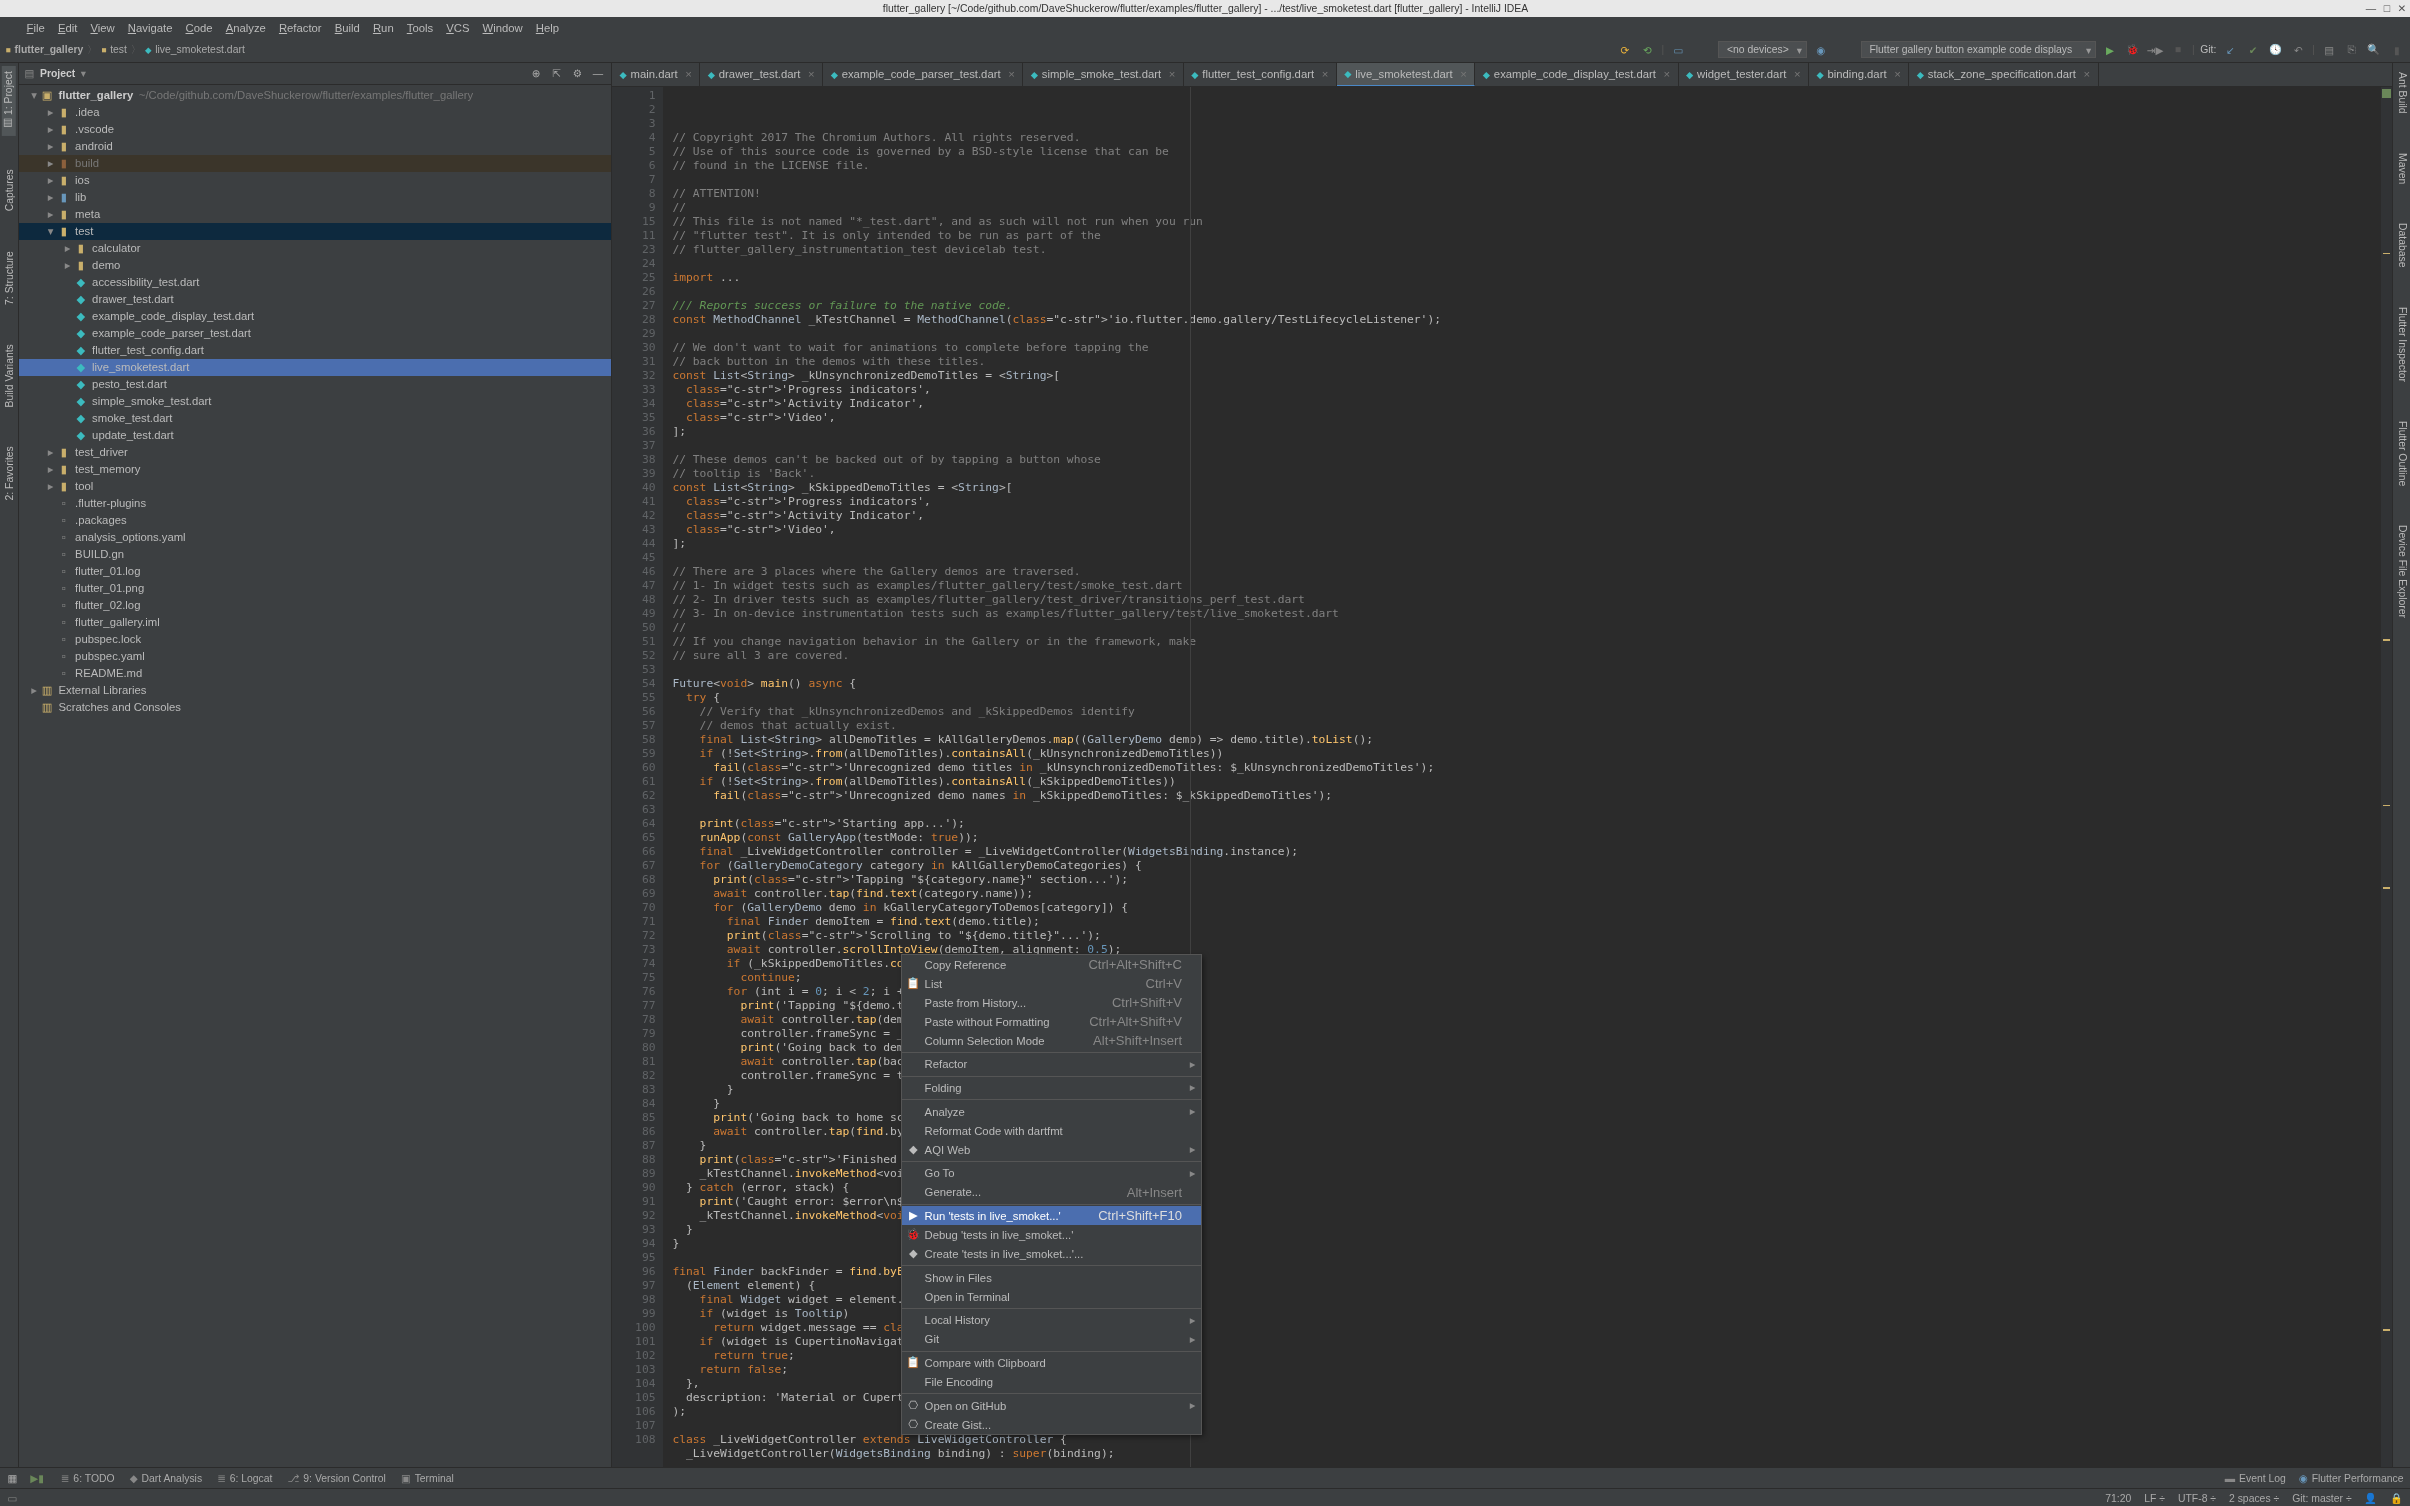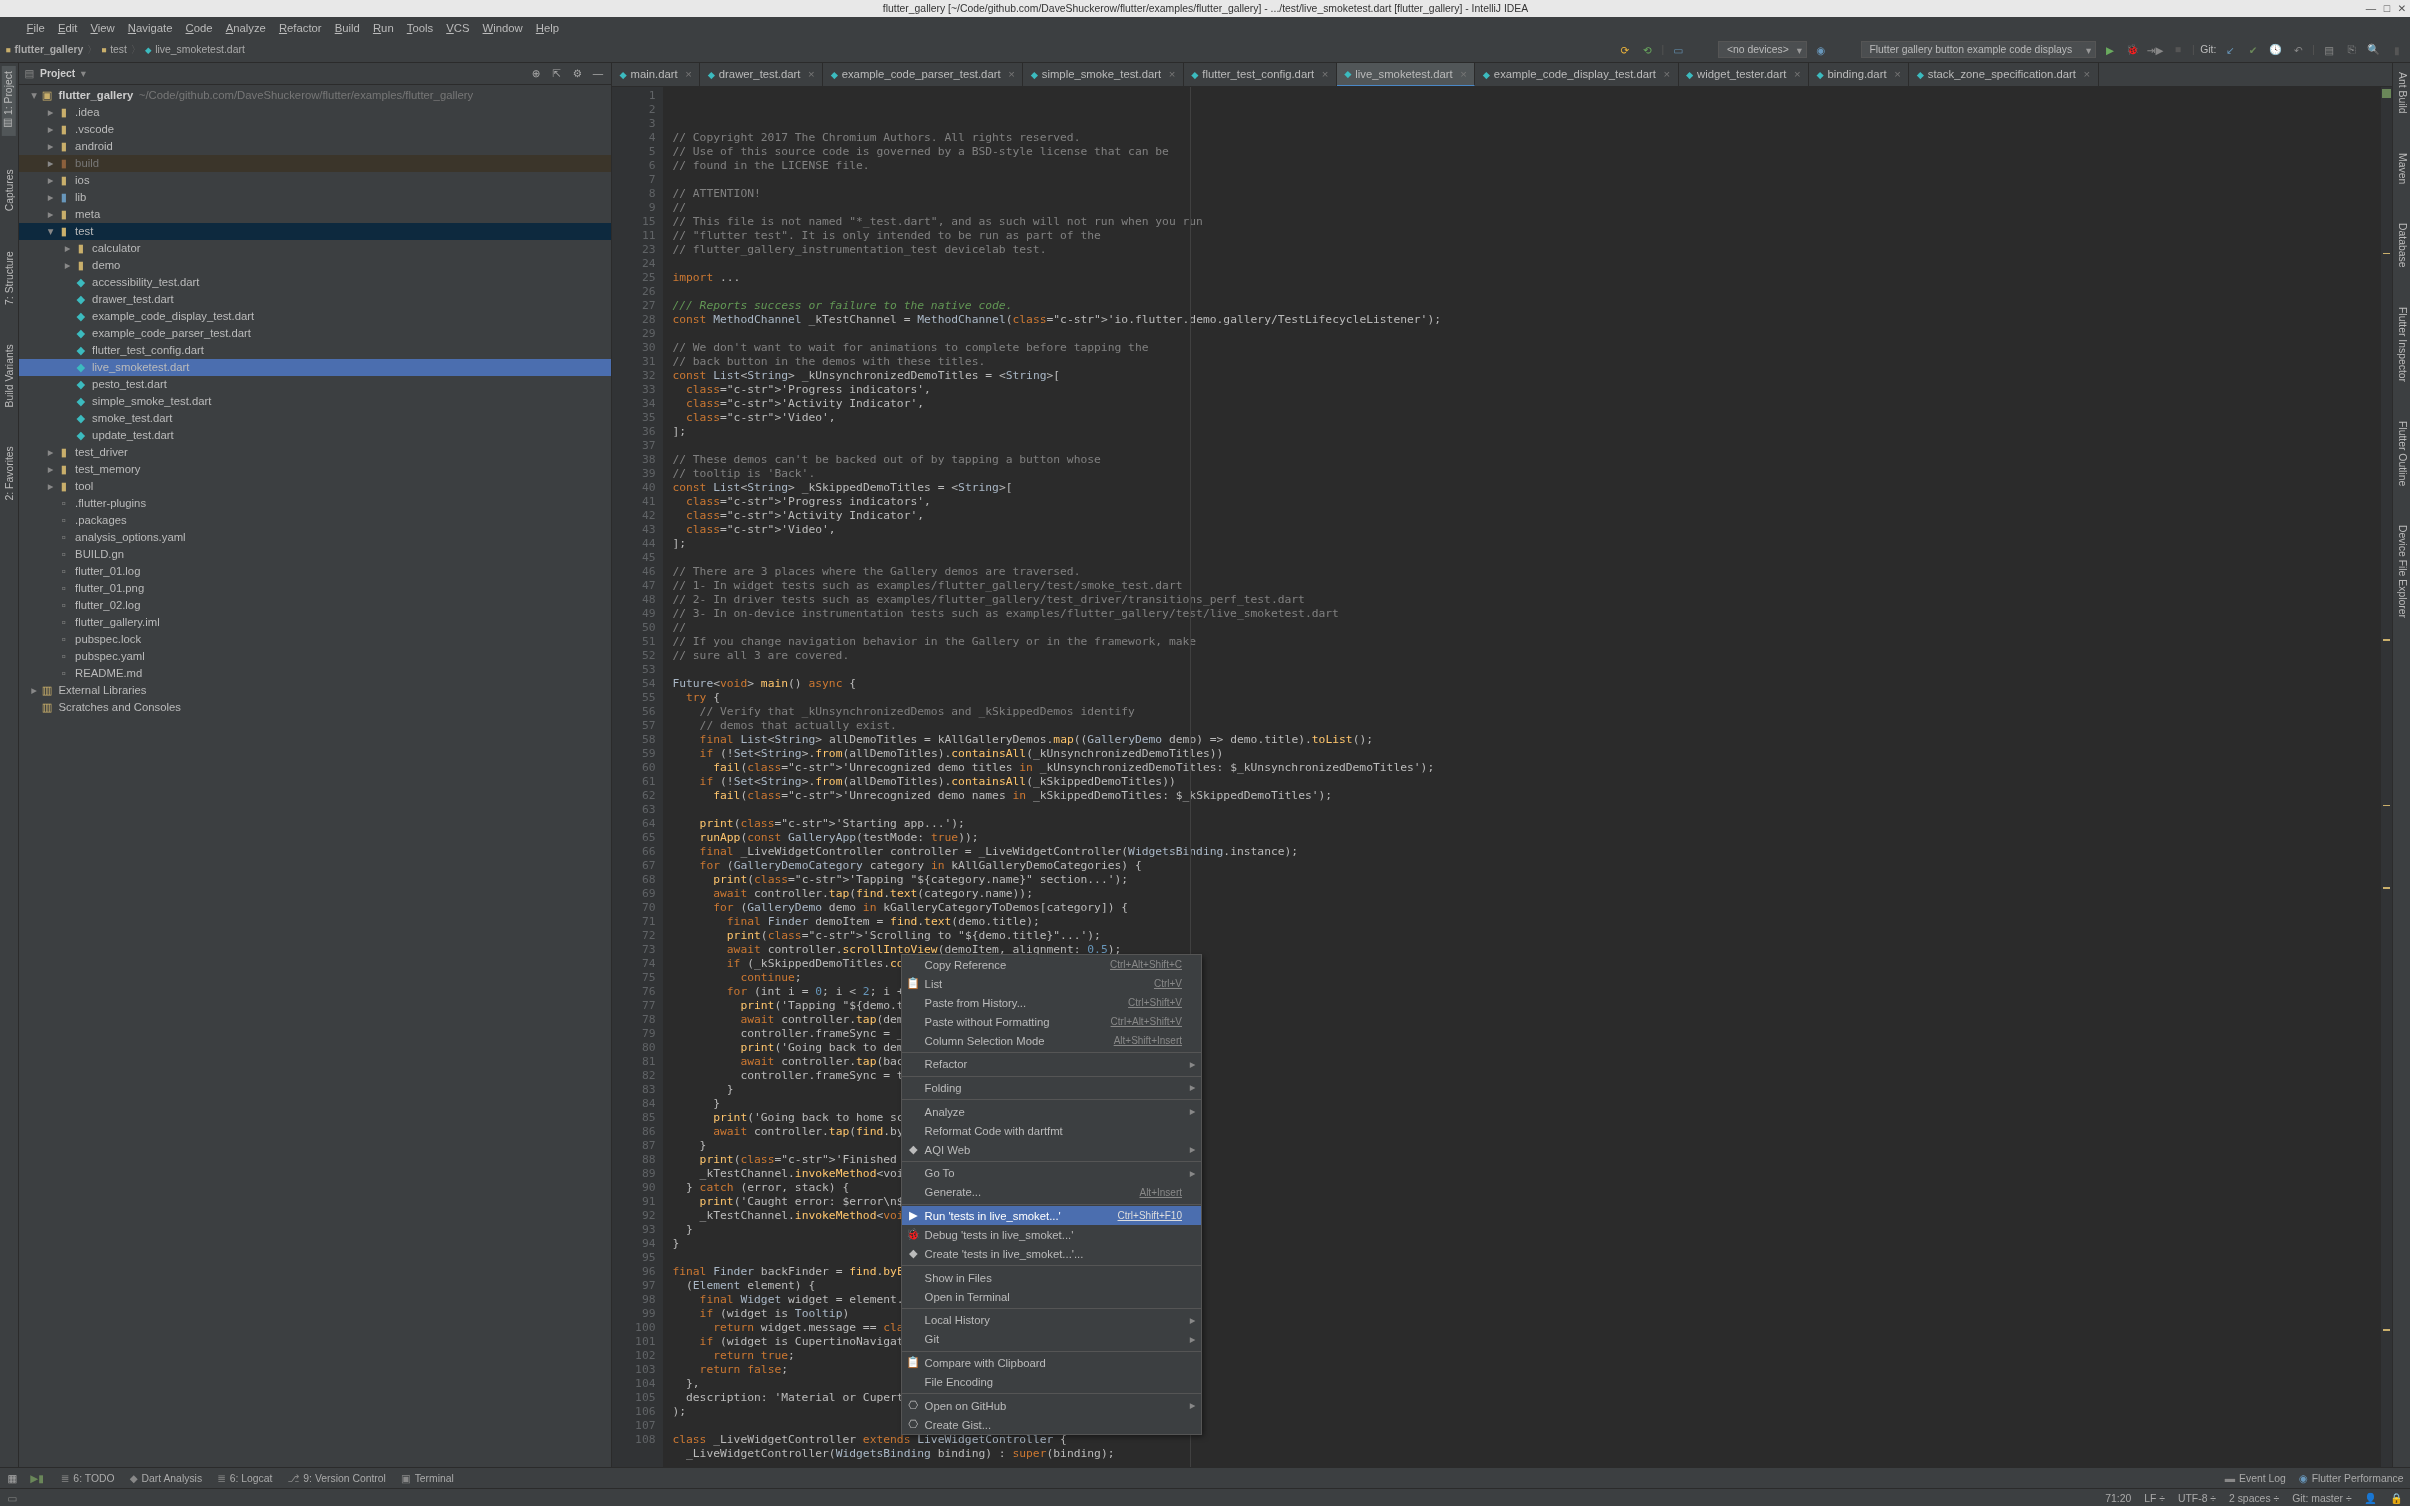--- a/index.html
+++ b/index.html
@@ -138,21 +138,21 @@
   background:#3c3f41;
   border:0.9px solid #555;
   box-shadow:1.9px 1.9px 5.6px rgba(0,0,0,0.5);
   font-size:11.3px;
   color:#bbb;
   z-index:100;
 }
 .context-menu .item {
   height:19px; display:flex; align-items:center; padding:0 19px 0 22.6px; position:relative;gap:16px;
 }
-.context-menu .item .sc { margin-left:auto; color:#888; font-size:10px;text-decoration:underline;}
+.context-menu .item .sc { margin-left:auto; color:#888; font-size:13px;}
 .context-menu .item .arrow { position:absolute; right:5.6px; color:#888;}
 .context-menu .item.sel { background:#4b6eaf; color:#fff;}
 .context-menu .item.sel .sc { color:#ddd;}
 .context-menu .sep { height:0.9px; background:#555; margin:1.9px 0;}
 .context-menu .ico-l { position:absolute; left:3.8px; width:15px; text-align:center;}
 .right-gutter {
   width:19px;
   background:#3c3f41;
   border-left:0.9px solid #2b2b2b;
   display:flex;

